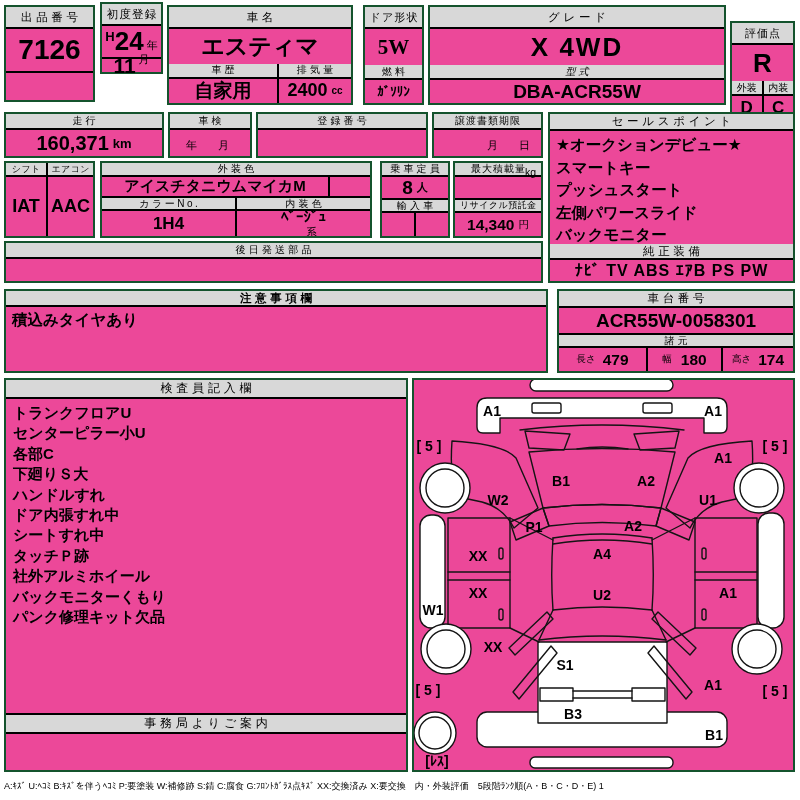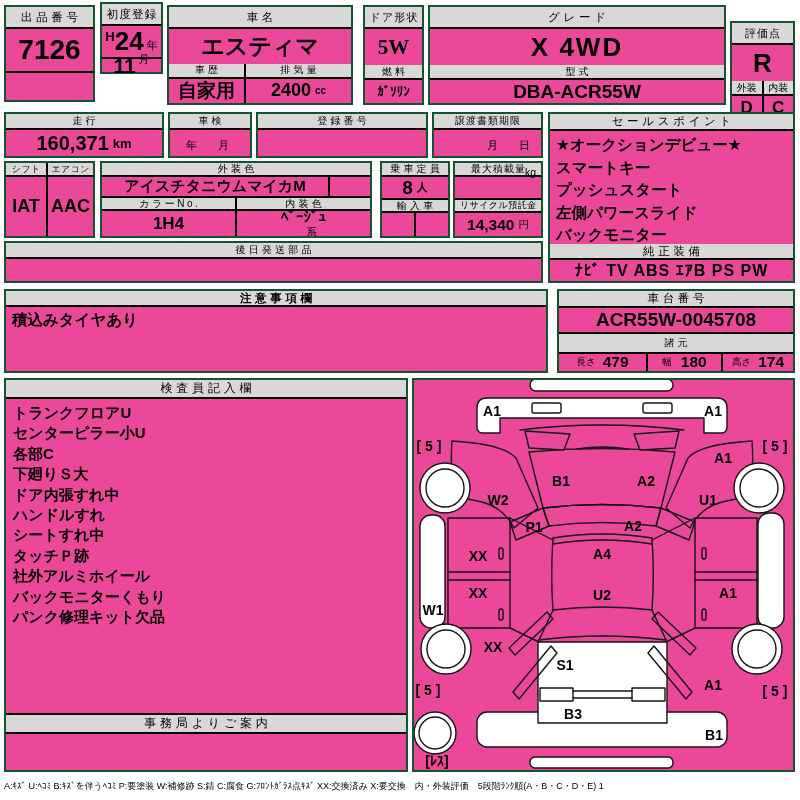--- a/index.html
+++ b/index.html
@@ -47,21 +47,21 @@
     <div class="grow row" style="align-items:center;justify-content:center;">
       <span style="font-weight:bold;font-size:21px;">11</span>
       <span style="font-size:11px;align-self:flex-end;margin:0 0 5px 3px;">月</span>
     </div>
   </div>
 
   <div class="box" style="left:167px;top:5px;width:186px;height:100px;">
     <div class="hd" style="height:22px;">車名</div>
     <div class="v" style="height:36px;font-size:23px;">エスティマ</div>
     <div class="grow row">
-      <div class="col br2" style="width:77px;">
+      <div class="col br2" style="width:110px;">
         <div class="hd s10" style="height:15px;">車歴</div>
         <div class="v grow" style="font-size:19px;">自家用</div>
       </div>
       <div class="col grow">
         <div class="hd s10" style="height:15px;">排気量</div>
         <div class="v grow" style="font-size:18px;">
           <span>2400</span>
           <span class="unit" style="font-size:10px;">cc</span>
         </div>
       </div>
@@ -71,21 +71,21 @@
   <div class="box" style="left:363px;top:5px;width:61px;height:100px;">
     <div class="hd tight" style="height:22px;font-size:11px;">ドア形状</div>
     <div class="v" style="height:36px;font-size:21px;font-family:Liberation Serif, serif;">5W</div>
     <div class="hd s10" style="height:15px;">燃料</div>
     <div class="v grow" style="font-size:13px;">ｶﾞｿﾘﾝ</div>
   </div>
 
   <div class="box" style="left:428px;top:5px;width:298px;height:100px;">
     <div class="hd" style="height:22px;">グレード</div>
     <div class="v" style="height:36px;font-size:26px;letter-spacing:2px;">X 4WD</div>
-    <div class="hd s10" style="height:15px;">型式</div>
+    <div class="hd s10" style="height:15px;font-style:italic;">型式</div>
     <div class="v grow" style="font-size:19px;">DBA-ACR55W</div>
   </div>
 
   <div class="box" style="left:730px;top:21px;width:65px;height:100px;">
     <div class="hd tight" style="height:22px;font-size:11px;">評価点</div>
     <div class="v" style="height:36px;font-size:26px;">R</div>
     <div class="row" style="height:15px;">
       <div class="hd s10 br2" style="flex:1;letter-spacing:0;text-indent:0;">外装</div>
       <div class="hd s10" style="flex:1;letter-spacing:0;text-indent:0;">内装</div>
     </div>
@@ -193,22 +193,22 @@
 
   <div class="box" style="left:4px;top:289px;width:544px;height:84px;">
     <div class="hd" style="height:16px;font-weight:bold;">注意事項欄</div>
     <div class="grow list">
         <div style="font-weight:bold;font-size:15.5px;line-height:20px;">積込みタイヤあり</div>
       </div>
   </div>
 
   <div class="box" style="left:557px;top:289px;width:238px;height:84px;">
     <div class="hd" style="height:17px;">車台番号</div>
-    <div class="v" style="height:25px;font-size:19px;">ACR55W-0045708</div>
-    <div class="hd s10 bt2" style="height:22px;">諸元</div>
+    <div class="v" style="height:25px;font-size:19px;">ACR55W-0058301</div>
+    <div class="hd s10 bt2" style="height:15px;">諸元</div>
     <div class="grow row">
       <div class="v br2" style="width:89px;font-size:15.5px;">
         <span style="font-size:9.5px;font-weight:normal;margin-right:7px;">長さ</span>
         <span>479</span>
       </div>
       <div class="v br2" style="width:75px;font-size:15.5px;">
         <span style="font-size:9.5px;font-weight:normal;margin-right:9px;">幅</span>
         <span>180</span>
       </div>
       <div class="v grow" style="font-size:15.5px;">
@@ -218,22 +218,22 @@
     </div>
   </div>
 
   <div class="box" style="left:4px;top:378px;width:404px;height:394px;">
     <div class="hd" style="height:19px;font-size:12px;">検査員記入欄</div>
     <div class="grow list" style="padding:4px 7px;">
         <div style="font-weight:bold;font-size:15px;line-height:20.4px;white-space:nowrap;">トランクフロアU</div>
         <div style="font-weight:bold;font-size:15px;line-height:20.4px;white-space:nowrap;">センターピラー小U</div>
         <div style="font-weight:bold;font-size:15px;line-height:20.4px;white-space:nowrap;">各部C</div>
         <div style="font-weight:bold;font-size:15px;line-height:20.4px;white-space:nowrap;">下廻りＳ大</div>
+        <div style="font-weight:bold;font-size:15px;line-height:20.4px;white-space:nowrap;">ハンドルすれ</div>
         <div style="font-weight:bold;font-size:15px;line-height:20.4px;white-space:nowrap;">ドア内張すれ中</div>
-        <div style="font-weight:bold;font-size:15px;line-height:20.4px;white-space:nowrap;">ハンドルすれ</div>
         <div style="font-weight:bold;font-size:15px;line-height:20.4px;white-space:nowrap;">シートすれ中</div>
         <div style="font-weight:bold;font-size:15px;line-height:20.4px;white-space:nowrap;">タッチＰ跡</div>
         <div style="font-weight:bold;font-size:15px;line-height:20.4px;white-space:nowrap;">社外アルミホイール</div>
         <div style="font-weight:bold;font-size:15px;line-height:20.4px;white-space:nowrap;">バックモニターくもり</div>
         <div style="font-weight:bold;font-size:15px;line-height:20.4px;white-space:nowrap;">パンク修理キット欠品</div>
       </div>
     <div class="hd bt2" style="height:21px;font-size:12px;">事務局よりご案内</div>
     <div style="height:36px;"></div>
   </div>
 

